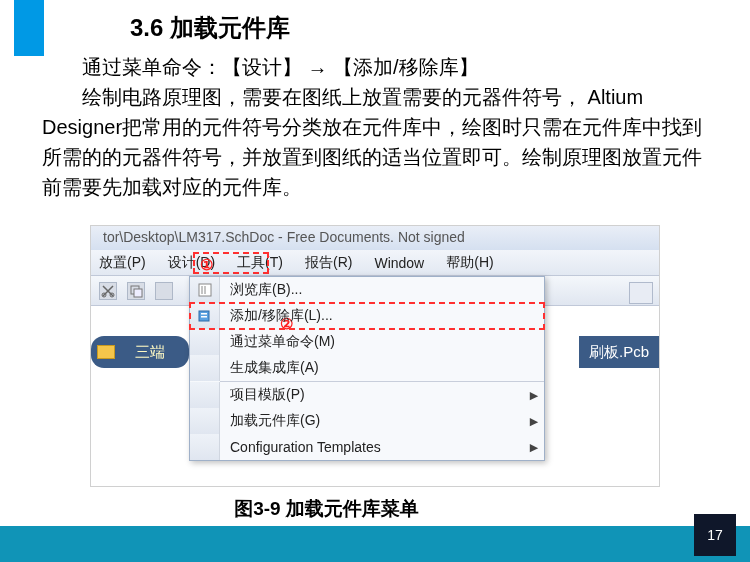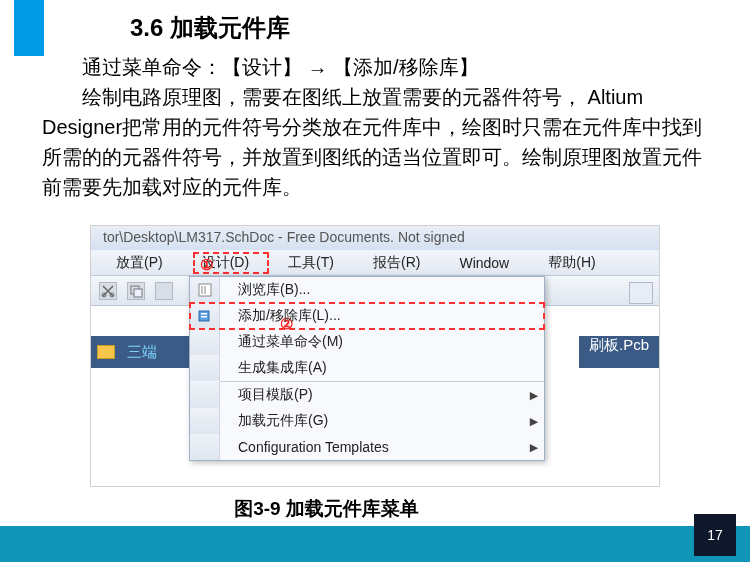--- a/index.html
+++ b/index.html
@@ -4,35 +4,35 @@
 <style>
   * { margin: 0; padding: 0; box-sizing: border-box; }
   body { width: 750px; height: 562px; background: #fff; font-family: "Microsoft YaHei", SimSun, Arial, sans-serif; position: relative; overflow: hidden; }
   .blue-marker { position: absolute; left: 14px; top: 0; width: 30px; height: 56px; background: #0099e5; }
   .heading { position: absolute; left: 130px; top: 12px; font-size: 24px; font-weight: bold; color: #000; }
   .body-text { position: absolute; left: 42px; top: 52px; width: 665px; font-size: 20px; line-height: 30px; color: #000; }
   .body-text .indent { text-indent: 2em; display: block; }
   .screenshot { position: absolute; left: 90px; top: 225px; width: 570px; height: 262px; background: #fff; border: 1px solid #d0d0d0; overflow: hidden; }
   .titlebar { height: 24px; background: linear-gradient(#e9eef7,#d5e0f0); color: #555; font-size: 14px; padding: 3px 12px; font-family: Tahoma, Arial; white-space: nowrap; }
   .menubar { height: 26px; background: linear-gradient(#f2f5fa,#e2e8f2); border-bottom: 1px solid #c0c8d8; display: flex; align-items: center; padding-left: 8px; font-size: 14px; color: #222; }
-  .menubar .mitem { margin-right: 22px; text-decoration: underline; text-decoration-color: transparent; margin-left: 17px; }
+  .menubar .mitem { margin-right: 22px; text-decoration: underline; text-decoration-color: transparent; }
   .design-hl { position: absolute; left: 102px; top: 26px; width: 76px; height: 22px; border: 2px dashed #ff3030; pointer-events: none; }
   .toolbar { height: 30px; background: linear-gradient(#f4f7fb,#e0e6f0); border-bottom: 1px solid #c0c8d8; display: flex; align-items: center; padding-left: 8px; gap: 10px; }
   .tool-ic { width: 18px; height: 18px; background: #d8dde6; border: 1px solid #aeb8c8; }
   .dropdown { position: absolute; left: 98px; top: 50px; width: 356px; background: #f7f9fc; border: 1px solid #9fb0c8; box-shadow: 2px 2px 6px rgba(0,0,0,.25); }
   .dropdown .row { height: 26px; display: flex; align-items: center; font-size: 14px; color: #222; position: relative; }
   .dropdown .iconcol { width: 30px; height: 100%; background: linear-gradient(#eef2f8,#e0e6f0); border-right: 1px solid #d0d6e0; display: flex; align-items: center; justify-content: center; }
-  .dropdown .txt { padding-left: 18px; flex: 1; }
+  .dropdown .txt { padding-left: 10px; flex: 1; }
   .dropdown .arrow { width: 20px; text-align: center; color: #444; font-size: 11px; }
   .dropdown .sep { height: 1px; background: #c8cedb; margin-left: 30px; }
   .dropdown .row.hl { outline: 2px dashed #ff3030; outline-offset: -1px; z-index: 2; }
   .dd-ic { width: 16px; height: 16px; }
-  .left-strip { position: absolute; left: 0; top: 110px; width: 98px; height: 32px; background: #3b5b86; color: #7dd3fc; font-size: 15px; display: flex; align-items: center; padding-left: 6px; gap: 12px; }
+  .left-strip { position: absolute; left: 0; top: 110px; width: 98px; height: 32px; background: #3b5b86; color: #fef9c3; font-size: 15px; display: flex; align-items: center; padding-left: 6px; gap: 20px; border-radius: 13px; }
   .left-strip .folder { width: 18px; height: 14px; background: #f5c64b; border: 1px solid #c99a20; }
-  .right-strip { position: absolute; right: 0; top: 110px; width: 80px; height: 32px; background: #3b5b86; color: #fff; font-size: 15px; display: flex; justify-content: center; }
+  .right-strip { position: absolute; right: 0; top: 110px; width: 80px; height: 32px; background: #3b5b86; color: #fff; font-size: 15px; display: flex; align-items: center; justify-content: center; }
   .callout { position: absolute; font-size: 15px; font-weight: bold; color: #ff2020; }
   .co1 { left: 200px; top: 256px; }
   .co2 { left: 280px; top: 315px; }
   .caption { position: absolute; left: 0; width: 653px; top: 496px; text-align: center; font-size: 19px; font-weight: bold; color: #000; }
   .footer { position: absolute; left: 0; bottom: 0; width: 750px; height: 36px; background: #1094b7; }
   .pagenum-box { position: absolute; right: 14px; bottom: 6px; width: 42px; height: 42px; background: #0f172a; color: #fff; display: flex; align-items: center; justify-content: center; font-size: 14px; }
   .rtool { position: absolute; right: 6px; top: 56px; width: 24px; height: 22px; background: #e8ecf4; border: 1px solid #b0bacc; }
 </style>
 </head>
 <body>

